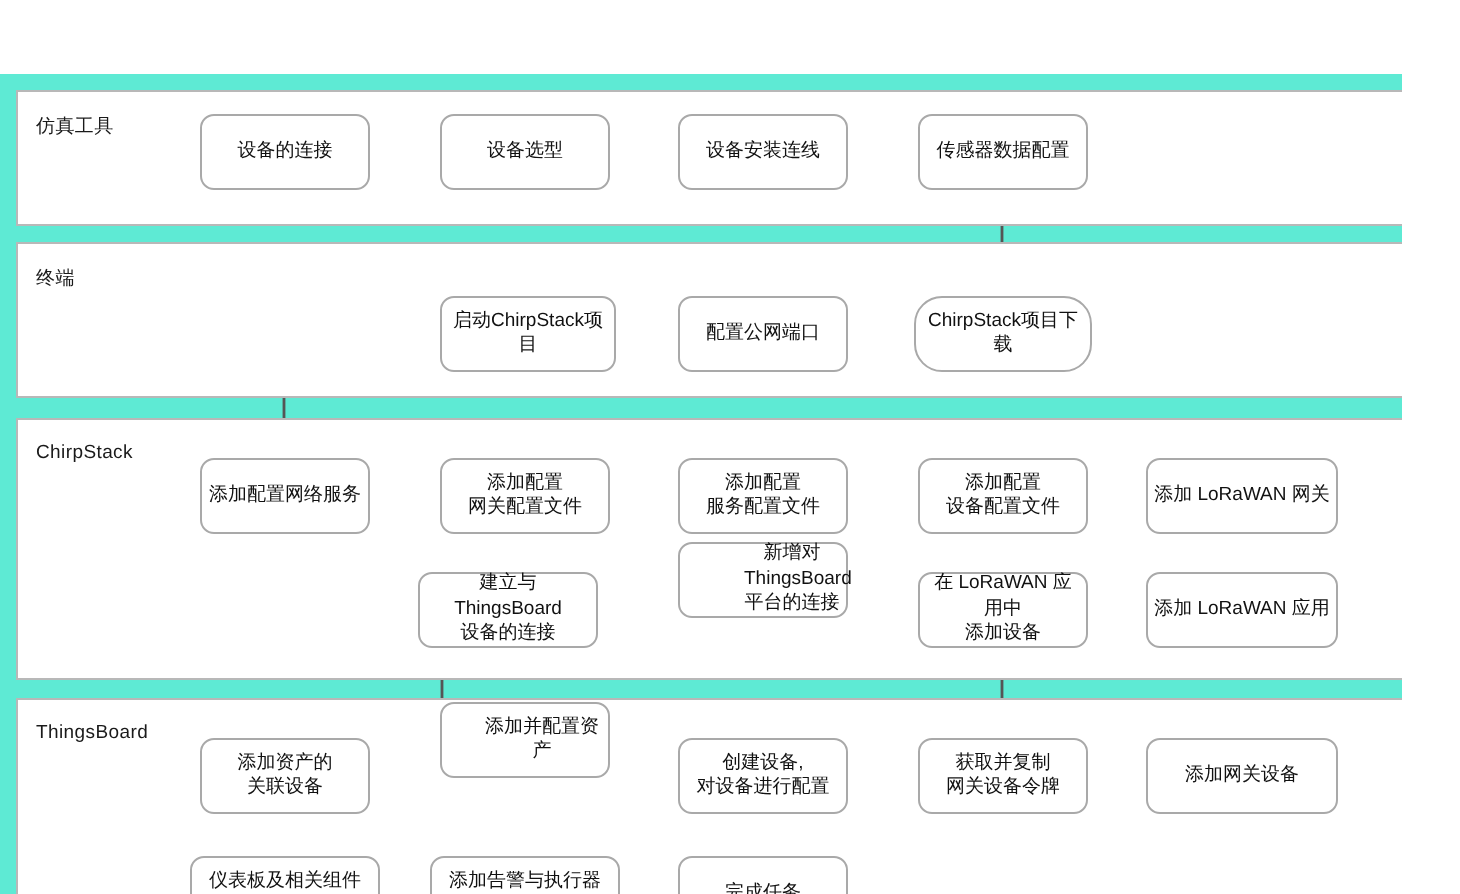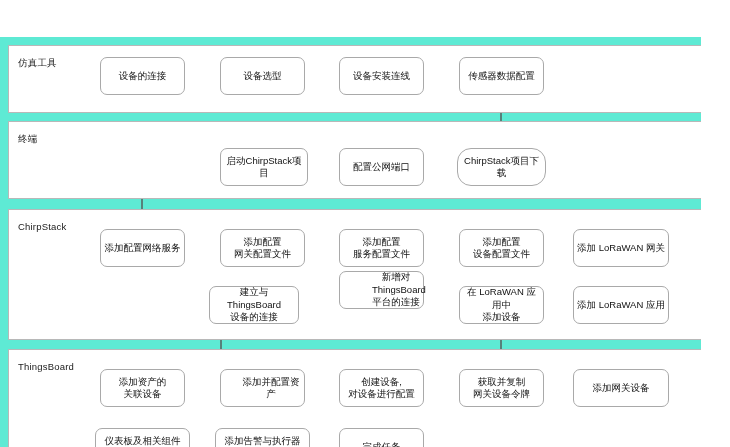--- a/index.html
+++ b/index.html
@@ -124,21 +124,21 @@
       </div>
       <div class="node" style="left: 573px; top: 332px; width: 96px; height: 38px; border-color: rgb(169, 169, 169);">
         <span>添加网关设备</span>
       </div>
       <div class="node" style="left: 459px; top: 332px; width: 85px; height: 38px; border-color: rgb(169, 169, 169); align-items: center;">
         <span>获取并复制<br>网关设备令牌</span>
       </div>
       <div class="node" style="left: 339px; top: 332px; width: 85px; height: 38px; border-color: rgb(169, 169, 169);">
         <span>创建设备,<br>对设备进行配置</span>
       </div>
-      <div class="node" style="left: 220px; top: 332px; width: 85px; height: 38px; border-color: rgb(169, 169, 169); padding-left: 20px;">
+      <div class="node" style="left: 220px; top: 314px; width: 85px; height: 38px; border-color: rgb(169, 169, 169); padding-left: 20px;">
         <span>添加并配置资产</span>
       </div>
       <div class="node" style="left: 100px; top: 332px; width: 85px; height: 38px; border-color: rgb(169, 169, 169);">
         <span>添加资产的<br>关联设备</span>
       </div>
       <div class="node" style="left: 95px; top: 391px; width: 95px; height: 38px; border-color: rgb(169, 169, 169);">
         <span>仪表板及相关组件<br>的创建与配置</span>
       </div>
       <div class="node" style="left: 215px; top: 391px; width: 95px; height: 38px; border-color: rgb(169, 169, 169);">
         <span>添加告警与执行器<br>的规则策略</span>

